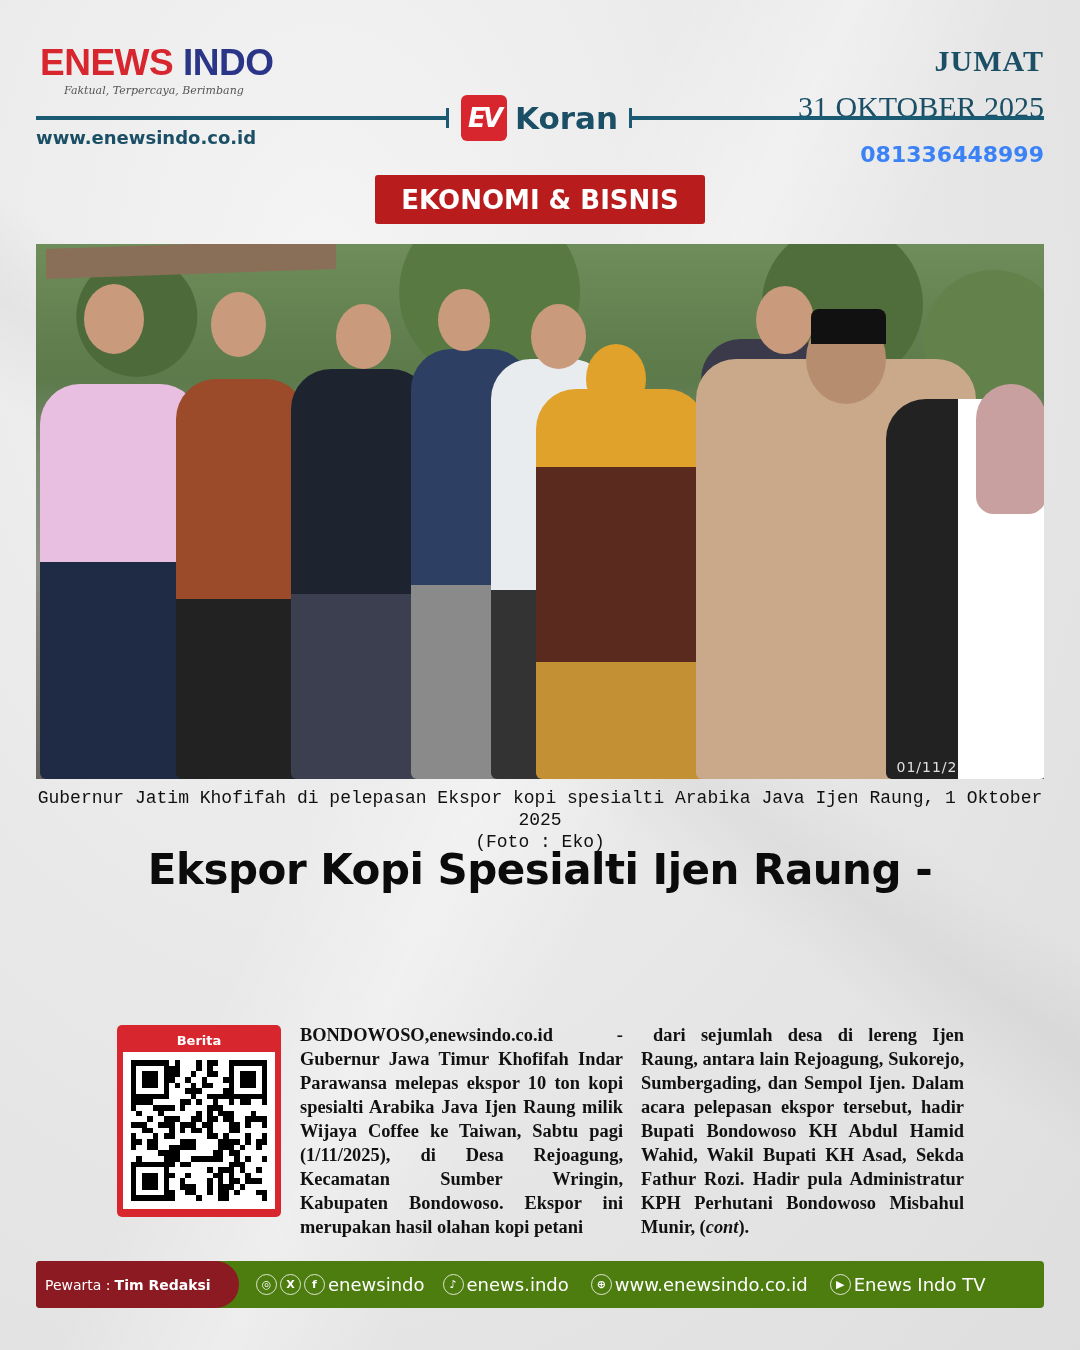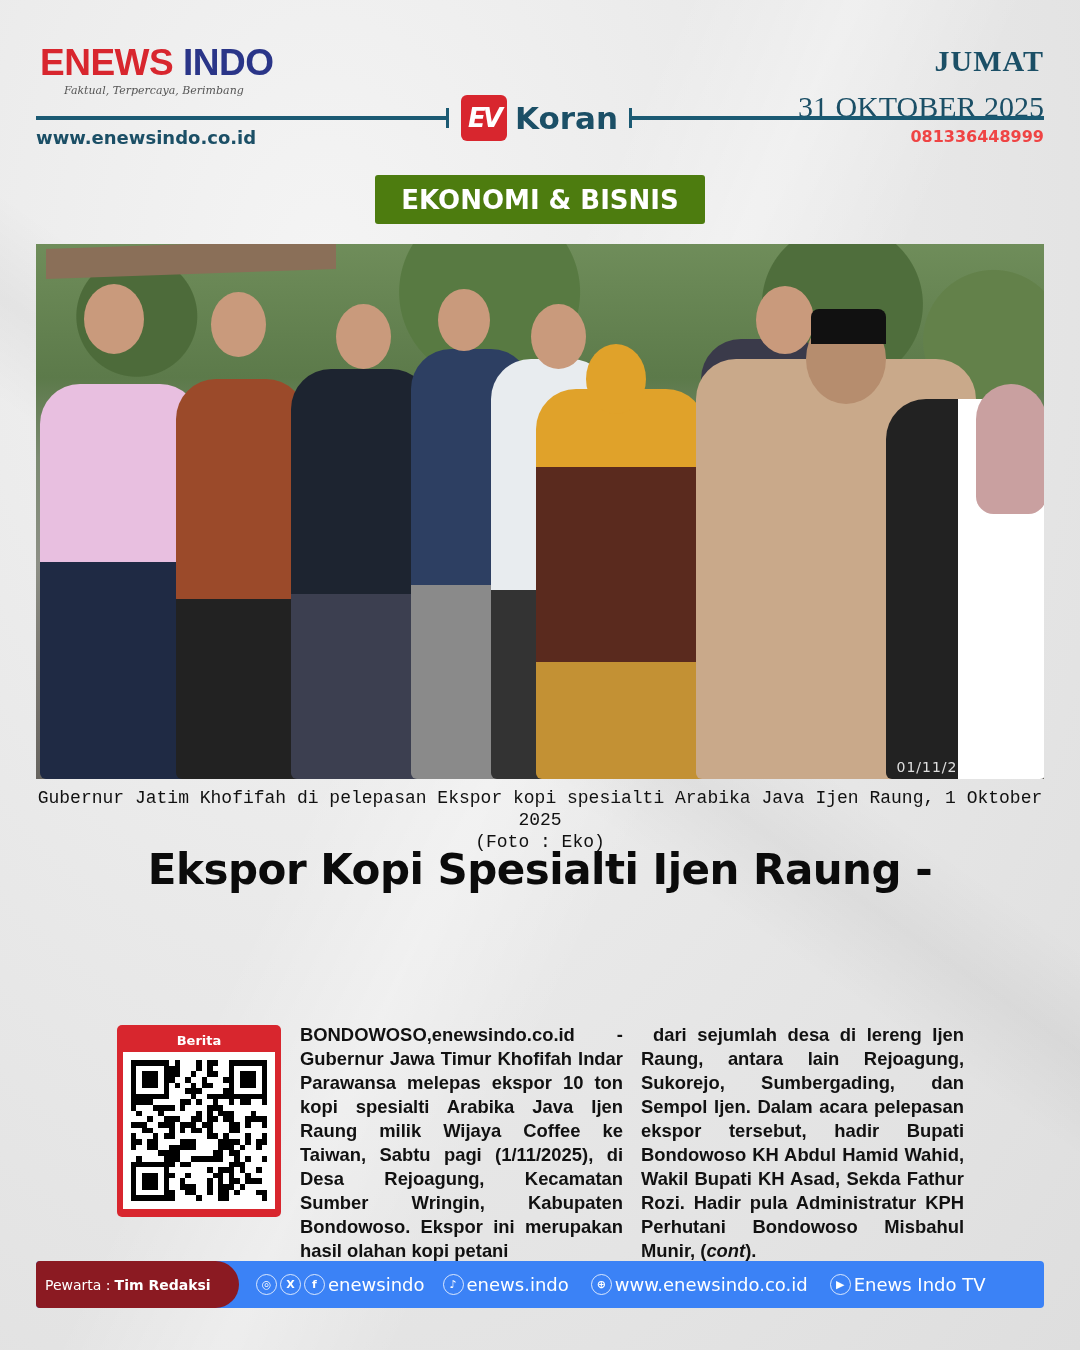--- a/index.html
+++ b/index.html
@@ -31,23 +31,23 @@
     .rule { position: absolute; top: 116px; height: 4px; background: #1b5a73; }
     .rule.left { left: 36px; width: 410px; }
     .rule.right { left: 632px; width: 412px; }
     .rule-cap { position: absolute; top: 108px; width: 3px; height: 20px; background: #1b5a73; }
 
     .koran { position: absolute; left: 461px; top: 95px; display: flex; align-items: center; }
     .ev-logo { width: 46px; height: 46px; background: #d8262e; border-radius: 6px; display: flex; align-items: center; justify-content: center; color: #fff; font-weight: 700; font-style: italic; font-size: 26px; font-family: "DejaVu Sans", sans-serif; letter-spacing: -3px; }
     .koran-label { font-family: "DejaVu Sans", sans-serif; font-weight: 700; font-size: 31px; color: #1b4f66; margin-left: 8px; }
 
     .website-top { position: absolute; left: 36px; top: 127px; font-family: "DejaVu Sans", sans-serif; font-size: 18px; font-weight: 600; color: #1b4f66; }
-    .phone-top { position: absolute; right: 36px; top: 127px; font-family: "DejaVu Sans", sans-serif; font-size: 16px; font-weight: 600; color: #ef4444; }
-
-    .section-badge { position: absolute; left: 375px; top: 175px; width: 330px; height: 49px; background: #4d7c0f; border-radius: 3px; color: #fff; font-family: "DejaVu Sans", sans-serif; font-weight: 700; font-size: 26px; display: flex; align-items: center; justify-content: center; }
+    .phone-top { position: absolute; right: 36px; top: 142px; font-family: "DejaVu Sans", sans-serif; font-size: 22px; font-weight: 600; color: #3b82f6; }
+
+    .section-badge { position: absolute; left: 375px; top: 175px; width: 330px; height: 49px; background: #b91c1c; border-radius: 3px; color: #fff; font-family: "DejaVu Sans", sans-serif; font-weight: 700; font-size: 26px; display: flex; align-items: center; justify-content: center; }
 
     
     .photo { position: absolute; left: 36px; top: 244px; width: 1008px; height: 535px; overflow: hidden;
       background: linear-gradient(180deg, #6f8d5a 0%, #5c7a4a 25%, #7c8a72 40%, #8d8f86 60%, #7a7770 80%, #67645f 100%); }
     .photo .trees { position: absolute; left: 0; top: 0; width: 100%; height: 45%;
       background:
         radial-gradient(circle at 10% 30%, #4d6b3a 0 60px, transparent 61px),
         radial-gradient(circle at 45% 20%, #587a42 0 90px, transparent 91px),
         radial-gradient(circle at 80% 25%, #4f6e3c 0 80px, transparent 81px),
         radial-gradient(circle at 95% 40%, #63814a 0 70px, transparent 71px); }
@@ -62,27 +62,27 @@
 
     
     .qr-card { position: absolute; left: 117px; top: 1025px; width: 164px; height: 192px; background: #d8262e; border-radius: 5px; padding: 4px 6px 6px 6px; }
     .qr-title { color: #fff; font-family: "DejaVu Sans", sans-serif; font-size: 13px; font-weight: 600; text-align: center; height: 23px; line-height: 23px; }
     .qr-box { background: #fff; width: 152px; height: 157px; padding: 8px; }
     .qr-grid { width: 136px; height: 141px; display: grid; grid-template-columns: repeat(25, 1fr); grid-template-rows: repeat(25, 1fr); }
     .qr-grid span { background: transparent; }
     .qr-grid span.b { background: #000; }
 
     
-    .col { position: absolute; top: 1023px; width: 323px; font-family: Liberation Sans, sans-serif; font-weight: 700; font-size: 18.4px; line-height: 24px; text-align: justify; color: #111; }
+    .col { position: absolute; top: 1023px; width: 323px; font-family: Liberation Serif, serif; font-weight: 700; font-size: 18.4px; line-height: 24px; text-align: justify; color: #111; }
     .col.one { left: 300px; }
     .col.two { left: 641px; text-indent: 12px; }
     .col i { font-style: italic; }
 
     
-    .footer { position: absolute; left: 36px; top: 1261px; width: 1008px; height: 47px; background: #3b82f6; border-radius: 4px; display: flex; color: #fff; }
+    .footer { position: absolute; left: 36px; top: 1261px; width: 1008px; height: 47px; background: #4d7c0f; border-radius: 4px; display: flex; color: #fff; }
     .reporter { height: 47px; width: 203px; background: #8b1a22; border-radius: 4px 24px 24px 4px; display: flex; align-items: center; padding-left: 9px; font-family: "DejaVu Sans", sans-serif; font-size: 14px; white-space: nowrap; }
     .reporter b { font-weight: 700; margin-left: 4px; }
     .social { display: flex; align-items: center; font-family: "DejaVu Sans", sans-serif; font-size: 18px; white-space: nowrap; }
     .ic { width: 21px; height: 21px; border: 1px solid rgba(255,255,255,0.8); border-radius: 50%; display: inline-flex; align-items: center; justify-content: center; font-size: 11px; margin-right: 3px; font-weight: 700; }
   </style>
 </head>
 <body>
 
 <div class="paper-crease"></div>
 

